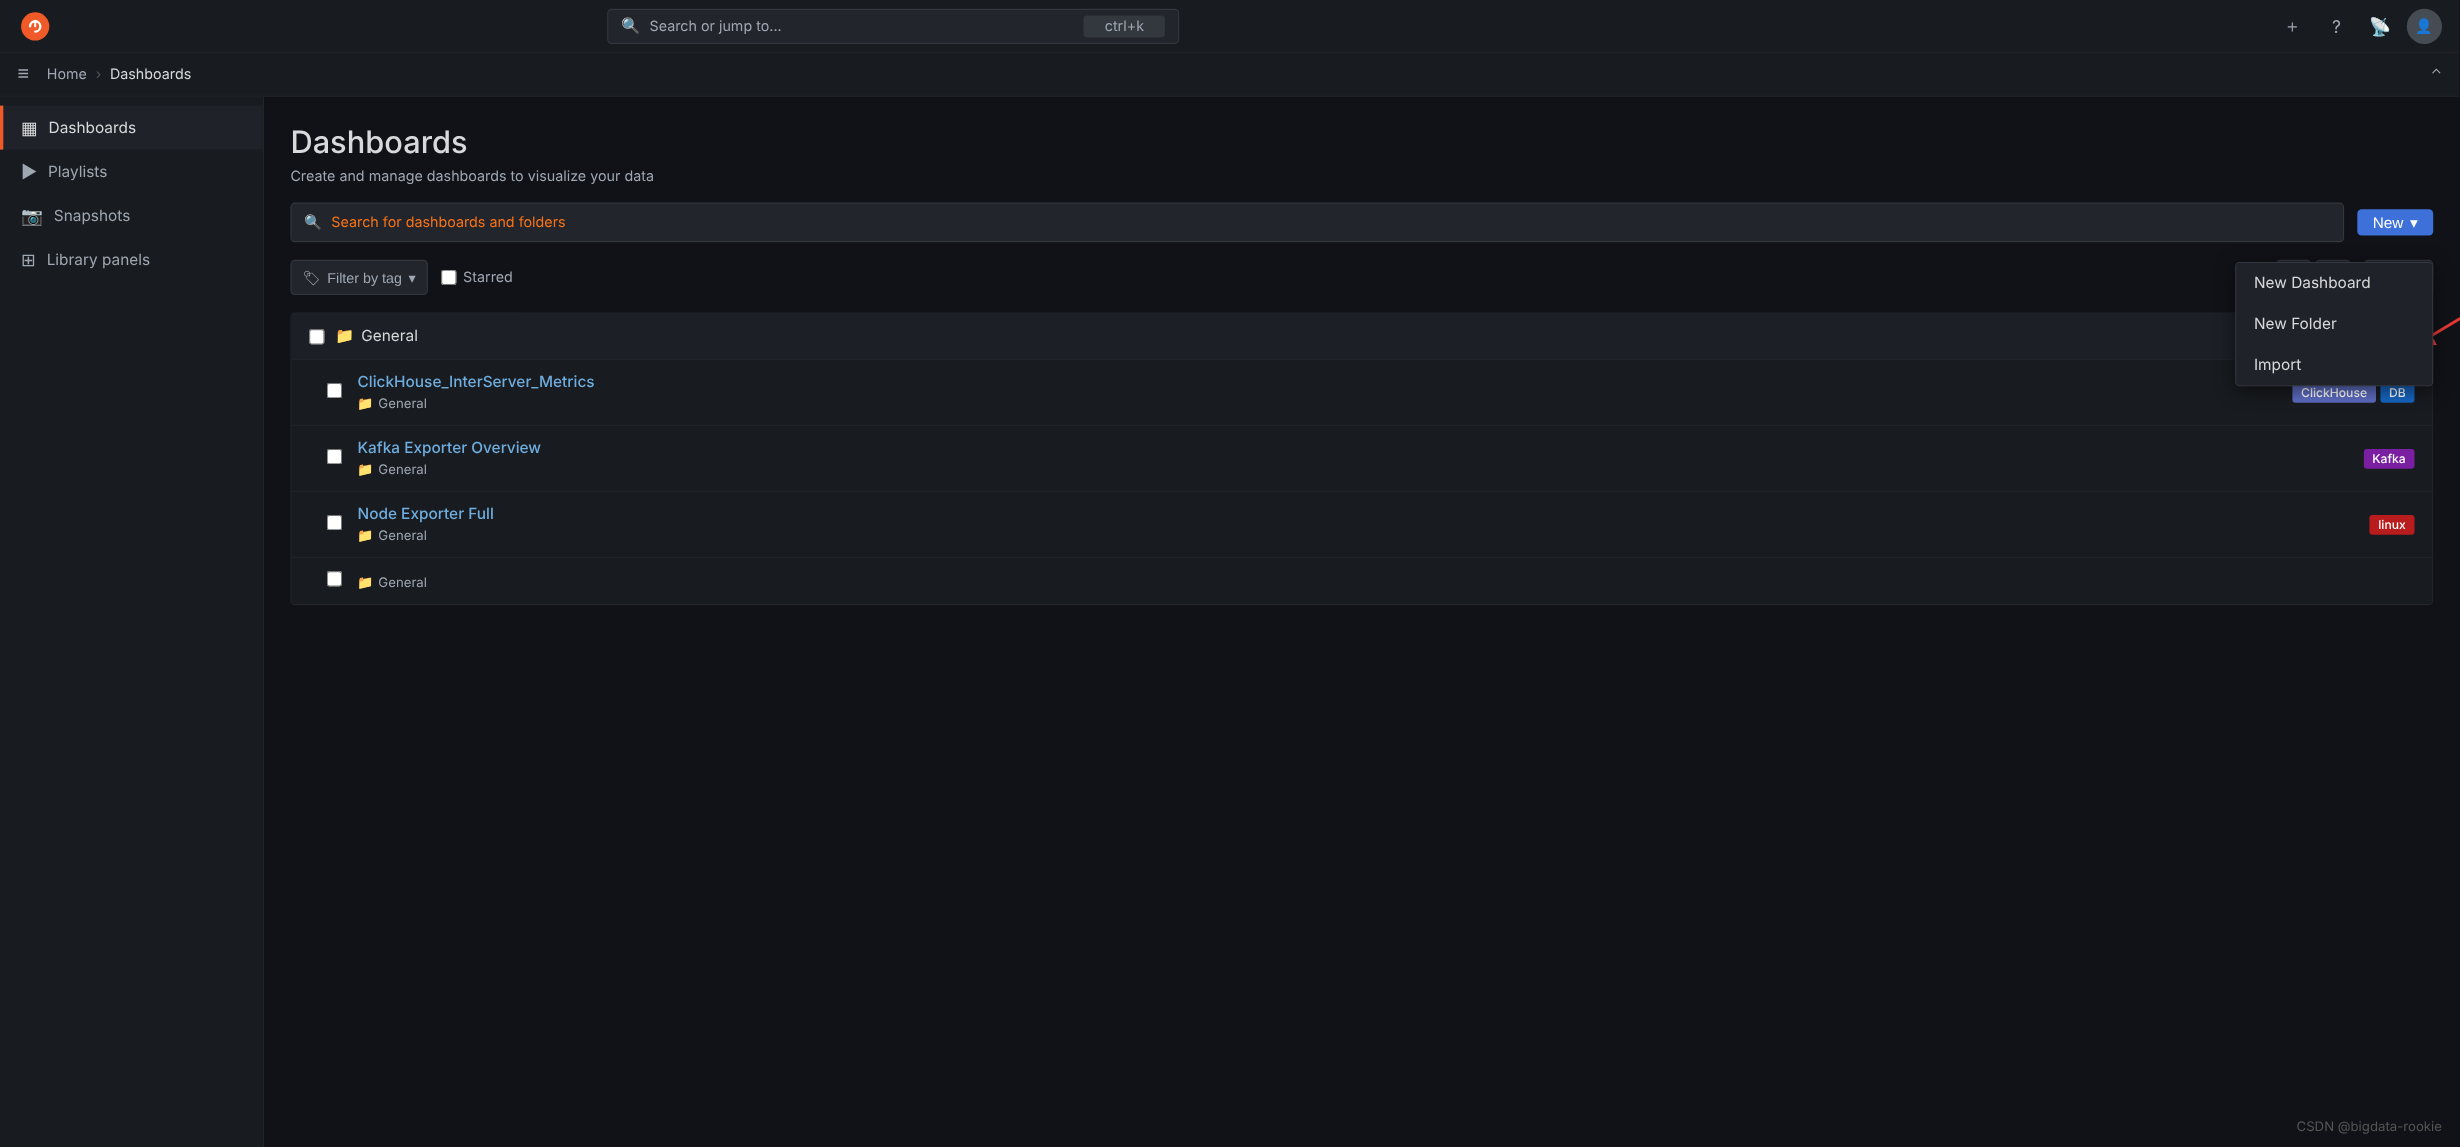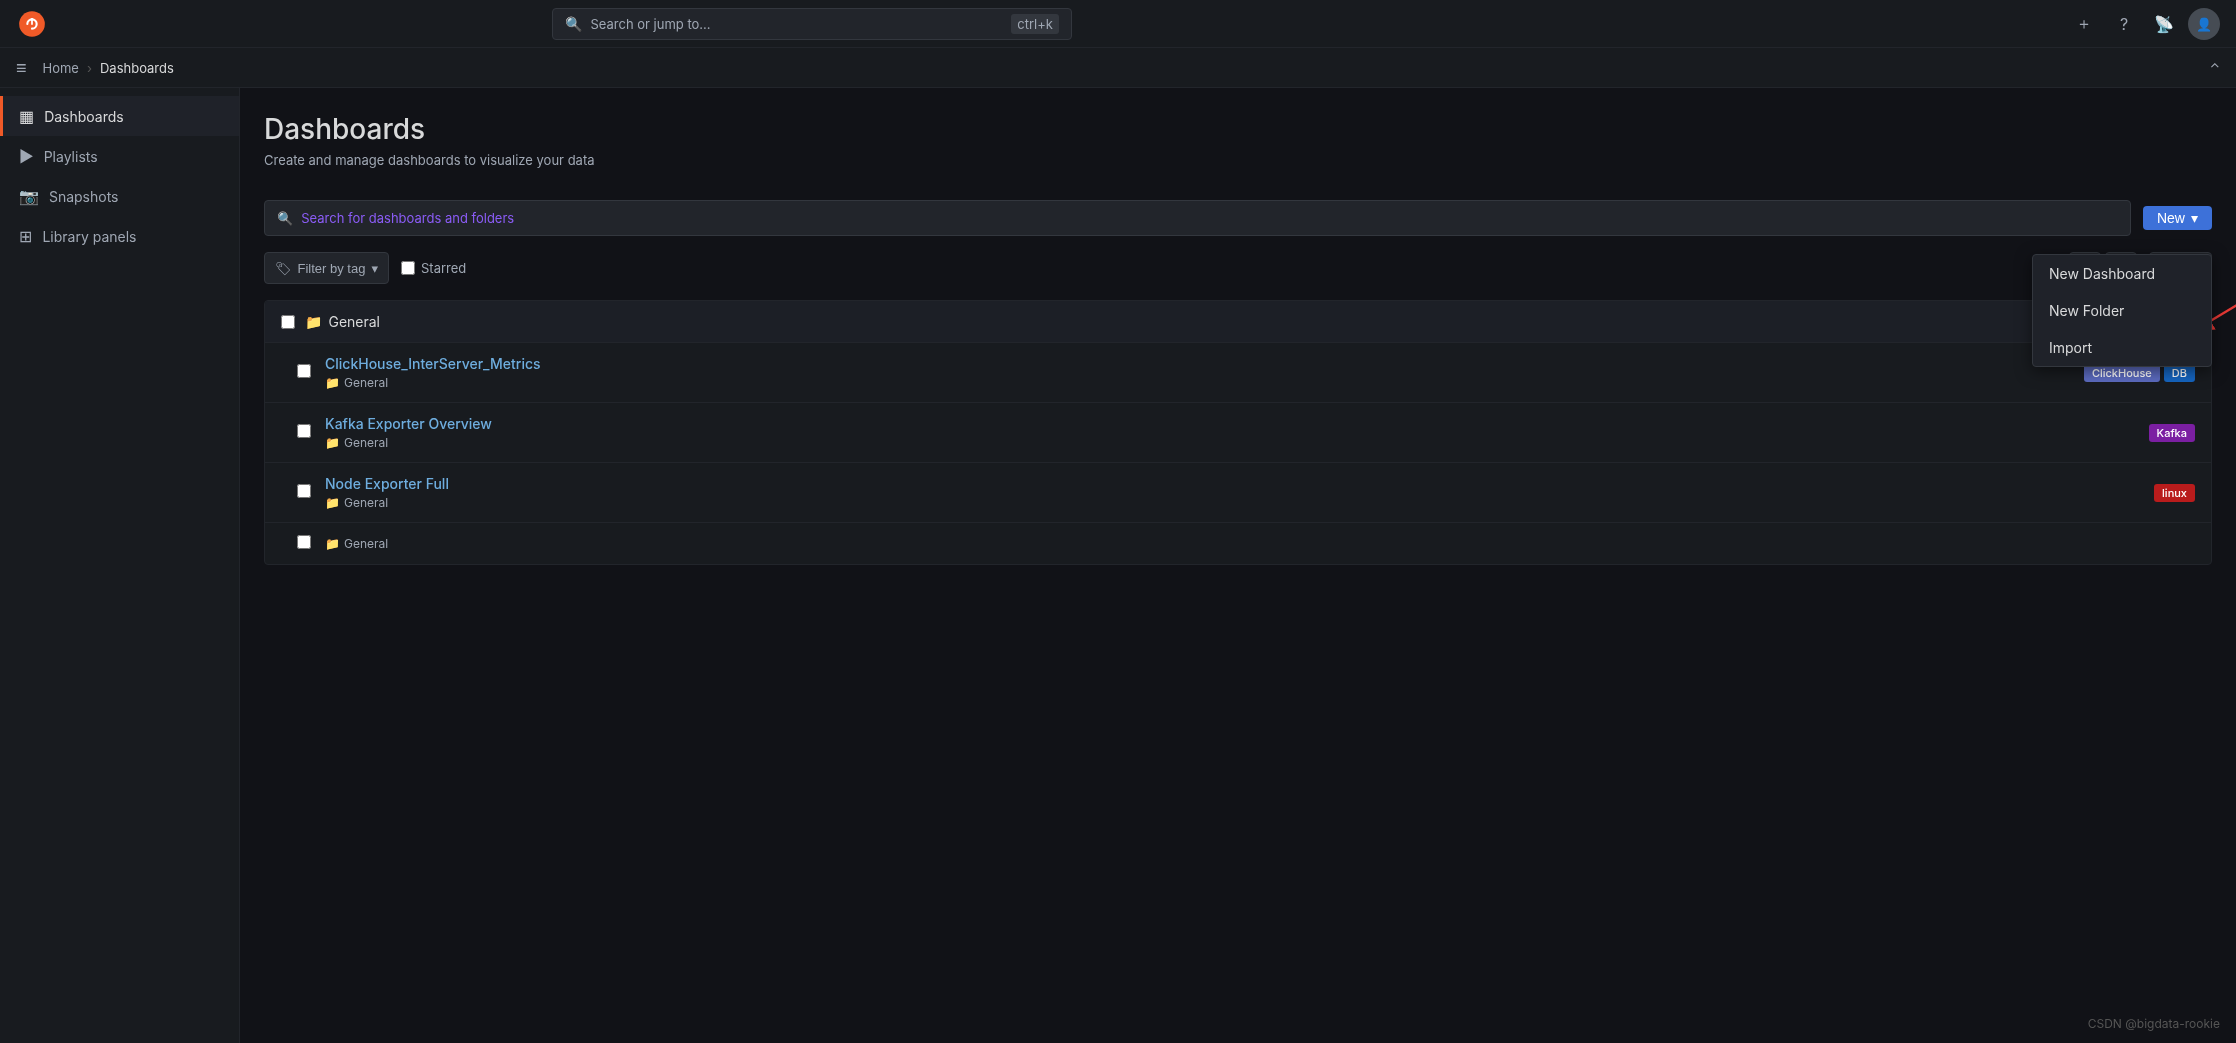--- a/index.html
+++ b/index.html
@@ -41,21 +41,21 @@
       padding: 0 12px;
       height: 32px;
       gap: 8px;
       cursor: pointer;
     }
     .topnav-search span { color: #9fa7b3; font-size: 13px; }
     .topnav-search .shortcut {
       margin-left: auto;
       background: #33373e;
       border-radius: 3px;
-      padding: 2px 6px;
+      padding: 2px 19px;
       font-size: 11px;
       color: #9fa7b3;
       display: flex; align-items: center; gap: 4px;
     }
     .topnav-right {
       margin-left: auto;
       display: flex;
       align-items: center;
       gap: 8px;
     }
@@ -134,21 +134,21 @@
     }
     .page-title {
       font-size: 28px;
       font-weight: 500;
       color: #d8d9da;
       margin-bottom: 6px;
     }
     .page-subtitle {
       color: #9fa7b3;
       font-size: 13px;
-      margin-bottom: 32px;
+      margin-bottom: 16px;
     }
 
     
     .search-row {
       display: flex;
       align-items: center;
       gap: 12px;
       margin-bottom: 16px;
     }
     .dashboard-search {
@@ -422,21 +422,21 @@
     </div>
   </aside>
 
   <main class="content">
     <h1 class="page-title">Dashboards</h1>
     <p class="page-subtitle">Create and manage dashboards to visualize your data</p>
 
     <div class="search-row">
       <div class="dashboard-search">
         <span style="font-size:13px;color:#9fa7b3;">🔍</span>
-        <span style="color:#8b5cf6;">Search for dashboards and folders</span>
+        <span style="color:#f97316;">Search for dashboards and folders</span>
       </div>
       <div class="new-btn-wrapper">
         <button class="new-btn">
           <span>New</span>
           <span>▾</span>
         </button>
 
         <div class="dropdown-menu">
           <div class="dropdown-item">
             <span>New Dashboard</span>

